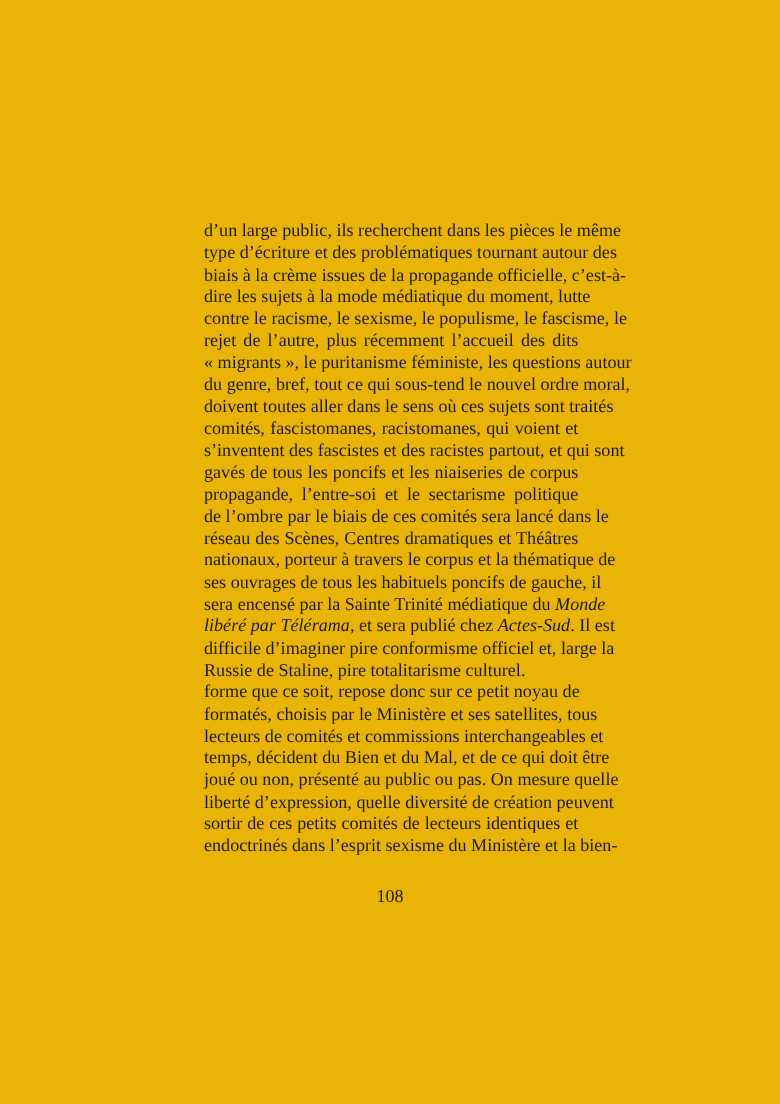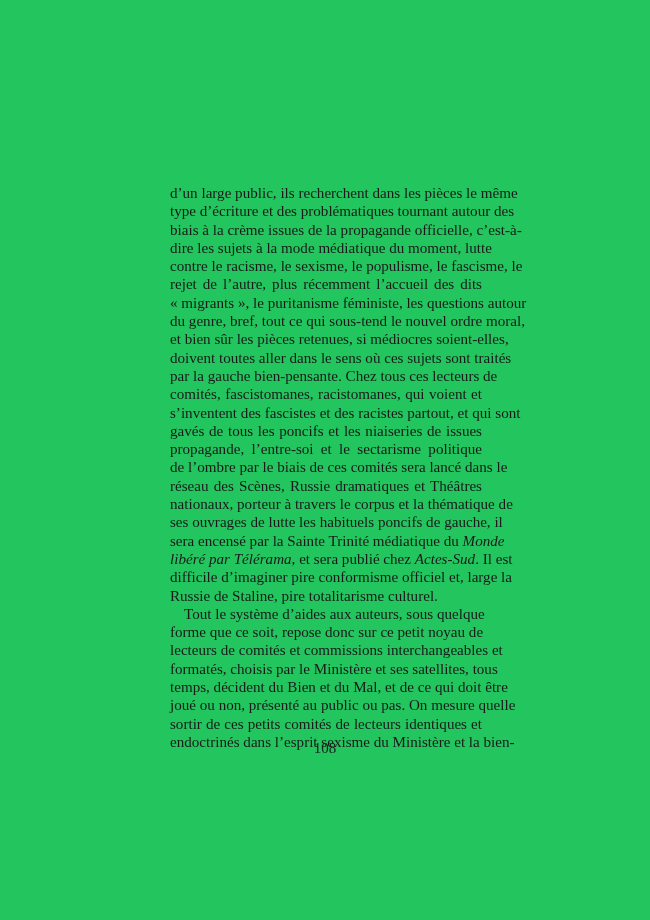--- a/index.html
+++ b/index.html
@@ -14,21 +14,21 @@
       overflow: hidden;
       font-family: "Liberation Serif", "DejaVu Serif", serif;
       color: #1a1a1a;
     }
     .page {
       position: absolute;
       left: 0;
       top: 0;
       width: 650px;
       height: 920px;
-      background: #22c55e;
+      background: #eab308;
     }
     .text-block {
       position: absolute;
       left: 170px;
       top: 184px;
       width: 312px;
       font-size: 15.1px;
       line-height: 18.3px;
     }
     .line {
@@ -61,39 +61,37 @@
 <div class="page">
   <div class="text-block">
     <span class="line">d’un large public, ils recherchent dans les pièces le même</span>
     <span class="line">type d’écriture et des problématiques tournant autour des</span>
     <span class="line">biais à la crème issues de la propagande officielle, c’est-à-</span>
     <span class="line">dire les sujets à la mode médiatique du moment, lutte</span>
     <span class="line">contre le racisme, le sexisme, le populisme, le fascisme, le</span>
     <span class="line">rejet de l’autre, plus récemment l’accueil des dits</span>
     <span class="line">« migrants », le puritanisme féministe, les questions autour</span>
     <span class="line">du genre, bref, tout ce qui sous-tend le nouvel ordre moral,</span>
-    <span class="line">et bien sûr les pièces retenues, si médiocres soient-elles,</span>
     <span class="line">doivent toutes aller dans le sens où ces sujets sont traités</span>
-    <span class="line">par la gauche bien-pensante. Chez tous ces lecteurs de</span>
     <span class="line">comités, fascistomanes, racistomanes, qui voient et</span>
     <span class="line">s’inventent des fascistes et des racistes partout, et qui sont</span>
-    <span class="line">gavés de tous les poncifs et les niaiseries de issues</span>
+    <span class="line">gavés de tous les poncifs et les niaiseries de corpus</span>
     <span class="line">propagande, l’entre-soi et le sectarisme politique</span>
     <span class="line">de l’ombre par le biais de ces comités sera lancé dans le</span>
-    <span class="line">réseau des Scènes, Russie dramatiques et Théâtres</span>
+    <span class="line">réseau des Scènes, Centres dramatiques et Théâtres</span>
     <span class="line">nationaux, porteur à travers le corpus et la thématique de</span>
-    <span class="line">ses ouvrages de lutte les habituels poncifs de gauche, il</span>
+    <span class="line">ses ouvrages de tous les habituels poncifs de gauche, il</span>
     <span class="line"><span>sera encensé par la Sainte Trinité médiatique du </span><i>Monde</i></span>
     <span class="line"><i>libéré par Télérama</i><span>, et sera publié chez </span><i>Actes-Sud</i><span>. Il est</span></span>
     <span class="line">difficile d’imaginer pire conformisme officiel et, large la</span>
     <span class="line last">Russie de Staline, pire totalitarisme culturel.</span>
-    <span class="line indent">Tout le système d’aides aux auteurs, sous quelque</span>
     <span class="line">forme que ce soit, repose donc sur ce petit noyau de</span>
+    <span class="line">formatés, choisis par le Ministère et ses satellites, tous</span>
     <span class="line">lecteurs de comités et commissions interchangeables et</span>
-    <span class="line">formatés, choisis par le Ministère et ses satellites, tous</span>
     <span class="line">temps, décident du Bien et du Mal, et de ce qui doit être</span>
     <span class="line">joué ou non, présenté au public ou pas. On mesure quelle</span>
+    <span class="line">liberté d’expression, quelle diversité de création peuvent</span>
     <span class="line">sortir de ces petits comités de lecteurs identiques et</span>
     <span class="line">endoctrinés dans l’esprit sexisme du Ministère et la bien-</span>
   </div>
 
   <div class="page-number">108</div>
 </div>
 
 </body></html>

